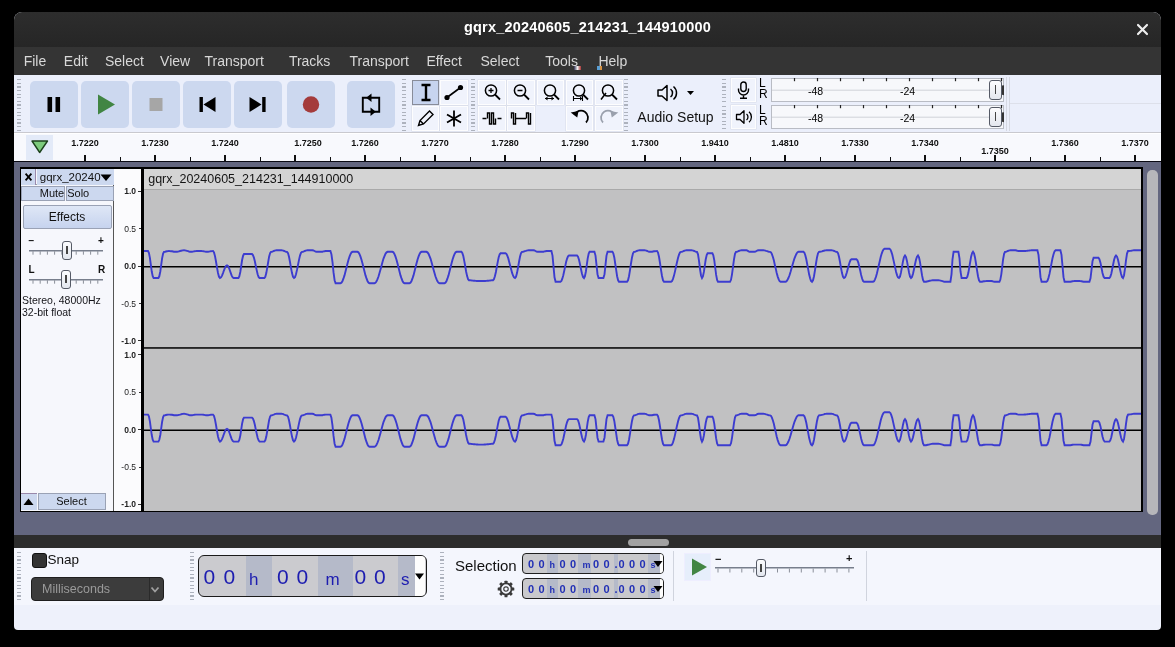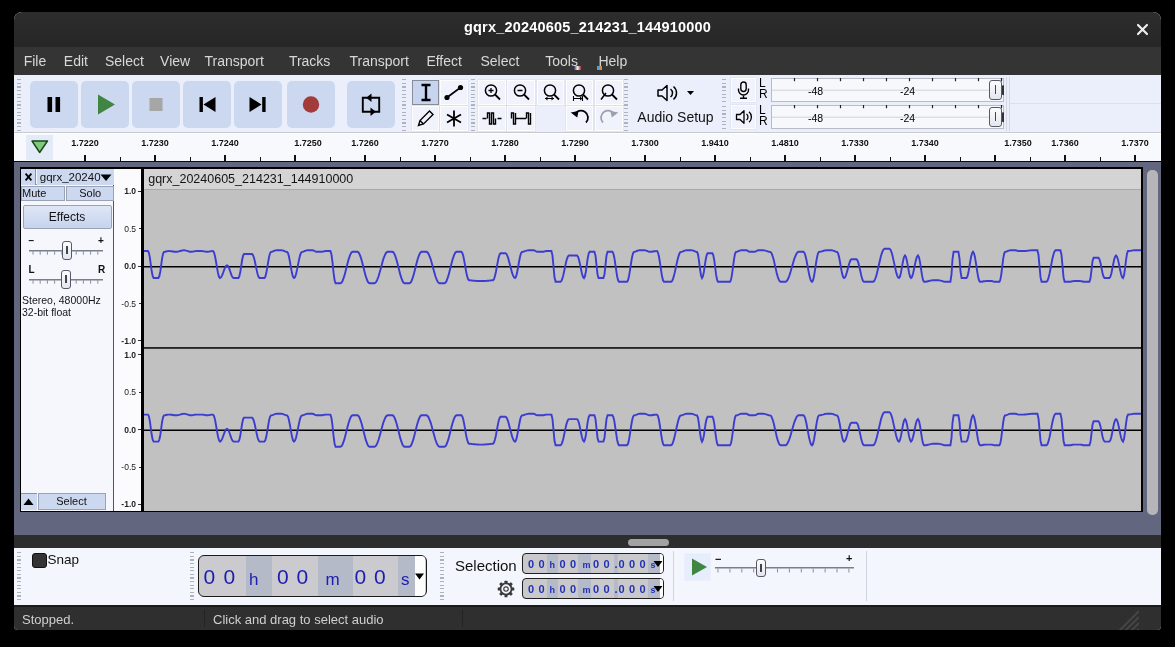--- a/index.html
+++ b/index.html
@@ -279,21 +279,21 @@
 <div class="rtick min" style="left:736px;"></div>
 <div class="rlab" style="left:751px;">1.4810</div>
 <div class="rtick maj" style="left:770px;"></div>
 <div class="rtick min" style="left:806px;"></div>
 <div class="rlab" style="left:821px;">1.7330</div>
 <div class="rtick maj" style="left:840px;"></div>
 <div class="rtick min" style="left:876px;"></div>
 <div class="rlab" style="left:891px;">1.7340</div>
 <div class="rtick maj" style="left:910px;"></div>
 <div class="rtick min" style="left:946px;"></div>
-<div class="rlab" style="left:984px;">1.7350</div>
+<div class="rlab" style="left:961px;margin-top:8px;">1.7350</div>
 <div class="rtick maj" style="left:980px;"></div>
 <div class="rtick min" style="left:1016px;"></div>
 <div class="rlab" style="left:1031px;">1.7360</div>
 <div class="rtick maj" style="left:1050px;"></div>
 <div class="rtick min" style="left:1086px;"></div>
 <div class="rlab" style="left:1101px;">1.7370</div>
 <div class="rtick maj" style="left:1120px;"></div>
 </div>
 <div class="a" id="trackzone">
 <div class="a blackline"></div>
@@ -336,22 +336,22 @@
 <div class="a" style="left:7px;top:8px;width:93.3px;height:16px;border-bottom:1px solid #9aa">
 </div>
 <div class="a" style="left:7px;top:8px;width:14.8px;height:16px;background:#ccd8ef;border-right:1px solid #98a">
         <svg width="15" height="16">
           <path d="M4.6,4.6 L10.4,11.4 M10.4,4.6 L4.6,11.4" stroke="#000" stroke-width="1.8"></path>
         </svg>
       </div>
 <div class="a" style="left:22.8px;top:8px;width:77.5px;height:16px;background:#ccd8ef;font-size:11.5px;color:#111;line-height:16px;padding-left:3px">gqrx_20240<svg class="a" style="right:2px;top:5px" width="12" height="8">
           <path d="M0.5,0.5 L11.5,0.5 L6,7 Z" fill="#000"></path>
         </svg></div>
-<div class="a" style="left:7px;top:25.5px;width:44.2px;height:15px;background:#ccd8ef;border:1px solid #9aa2b5;font-size:11px;text-align:left;line-height:13.5px;color:#111">Mute</div>
-<div class="a" style="left:52.2px;top:25.5px;width:48.1px;height:15px;background:#ccd8ef;border:1px solid #9aa2b5;font-size:11px;text-align:center;line-height:13.5px;color:#111">Solo</div>
+<div class="a" style="left:7px;top:25.5px;width:44.2px;height:15px;background:#ccd8ef;border:1px solid #9aa2b5;font-size:11px;text-align:right;line-height:13.5px;color:#111">Mute</div>
+<div class="a" style="left:52.2px;top:25.5px;width:48.1px;height:15px;background:#ccd8ef;border:1px solid #9aa2b5;font-size:11px;text-align:left;line-height:13.5px;color:#111">Solo</div>
 <div class="a" style="left:8.5px;top:44.5px;width:89px;height:24px;background:linear-gradient(#dfe7f6,#c6d3ee);border:1px solid #9aa2b5;border-radius:2px;font-size:12px;text-align:center;line-height:22px;color:#111">Effects</div>
 <div class="a" style="left:14.5px;top:74.5px;width:6px;font-size:10px;font-weight:700;color:#111">−</div>
 <div class="a" style="left:84px;top:74.5px;width:8px;font-size:10px;font-weight:700;color:#111">+</div>
 <svg class="a" style="left:15px;top:89.5px" width="75" height="5">
         <line x1="0" y1="0.7" x2="74" y2="0.7" stroke="#777e8c" stroke-width="1.4"></line>
         <g transform="translate(0,1.2)">
           <line x1="4.0" y1="0" x2="4.0" y2="3.5" stroke="#8a8f99" stroke-width="1"></line>
           <line x1="11.2" y1="0" x2="11.2" y2="3.5" stroke="#8a8f99" stroke-width="1"></line>
           <line x1="18.4" y1="0" x2="18.4" y2="3.5" stroke="#8a8f99" stroke-width="1"></line>
           <line x1="25.6" y1="0" x2="25.6" y2="3.5" stroke="#8a8f99" stroke-width="1"></line>
@@ -397,20 +397,27 @@
 </div>
 <div class="a" id="hsb">
       <div class="a" id="hthumb"></div>
     </div>
 <div class="a" id="botbar">
 <div class="grip" style="left:3px;top:3px;height:50px"></div>
 <div class="grip" style="left:175.5px;top:3px;height:50px"></div>
 <div class="grip" style="left:426px;top:3px;height:50px"></div>
 <div class="a" style="left:17.5px;top:4.5px;width:15px;height:15px;background:#333;border:1px solid #111;border-radius:3px"></div>
 <div class="a" style="left:33.5px;top:4px;font-size:13.5px;color:#111">Snap</div>
+<div class="a" style="left:17px;top:29px;width:132.5px;height:23.5px;background:#3c3c3c;border:1px solid #1e1e1e;border-radius:4px">
+ <div class="a" style="left:10px;top:3.5px;font-size:12.5px;color:#9a9a9a">Milliseconds</div>
+ <div class="a" style="right:0;top:0;width:14px;height:100%;border-left:1px solid #2a2a2a"></div>
+ <svg class="a" style="right:2.5px;top:8px" width="10" height="8">
+          <path d="M1.5,1.5 L5,5.5 L8.5,1.5" stroke="#a0a0a0" stroke-width="1.8" fill="none"></path>
+        </svg>
+</div>
 <div class="a" style="left:184px;top:7px;width:229px;height:42px;background:#cbcbcf;border:1.6px solid #1b1b1b;border-radius:6px;overflow:hidden">
  <div class="dk" style="left:46.5px;width:26px"></div>
  <div class="dk" style="left:119px;width:34.5px"></div>
  <div class="dk" style="left:199px;width:16.5px"></div>
  <div class="a" style="left:215.5px;top:0;width:10px;height:100%;background:#fdfdfd"></div>
  <div class="a" style="left:4.5px;top:9px;font-size:21px;color:#1d1db0">0</div>
  <div class="a" style="left:24.5px;top:9px;font-size:21px;color:#1d1db0">0</div>
  <div class="a" style="left:50px;top:13.5px;font-size:17px;color:#1d1db0">h</div>
  <div class="a" style="left:78px;top:9px;font-size:21px;color:#1d1db0">0</div>
  <div class="a" style="left:97.5px;top:9px;font-size:21px;color:#1d1db0">0</div>
@@ -502,26 +509,12 @@
           <line x1="98.2" y1="0" x2="98.2" y2="4" stroke="#8a8f99" stroke-width="1"></line>
           <line x1="110.1" y1="0" x2="110.1" y2="4" stroke="#8a8f99" stroke-width="1"></line>
           <line x1="122.0" y1="0" x2="122.0" y2="4" stroke="#8a8f99" stroke-width="1"></line>
           <line x1="133.9" y1="0" x2="133.9" y2="4" stroke="#8a8f99" stroke-width="1"></line>
         </g>
       </svg>
 <div class="a" style="left:741.5px;top:11px;width:10.5px;height:17.5px;background:linear-gradient(#fbfcfe,#e2e6ee);border:1.3px solid #555a66;border-radius:3px"></div>
 <div class="a" style="left:746px;top:15.5px;width:1.5px;height:8px;background:#444"></div>
 <div class="a" style="left:852px;top:3px;width:1px;height:50px;background:#d0d4de"></div>
 </div>
-<div class="a" id="statusbar">
- <div class="a" style="left:8px;top:5px">Stopped.</div>
- <div class="a" style="left:199px;top:5px">Click and drag to select audio</div>
- <div class="a" style="left:190px;top:3px;width:1px;height:17px;background:#232323"></div>
- <div class="a" style="left:448px;top:3px;width:1px;height:17px;background:#232323"></div>
- <svg class="a" style="right:22px;top:2px" width="26" height="22">
-        <g stroke="#454545" stroke-width="2">
- <line x1="6" y1="22" x2="26" y2="2"></line>
-          <line x1="12" y1="22" x2="26" y2="8"></line>
-          <line x1="18" y1="22" x2="26" y2="14"></line>
-          <line x1="24" y1="22" x2="26" y2="20"></line>
-        </g>
-      </svg>
-</div>
 </div>
 </body></html>

